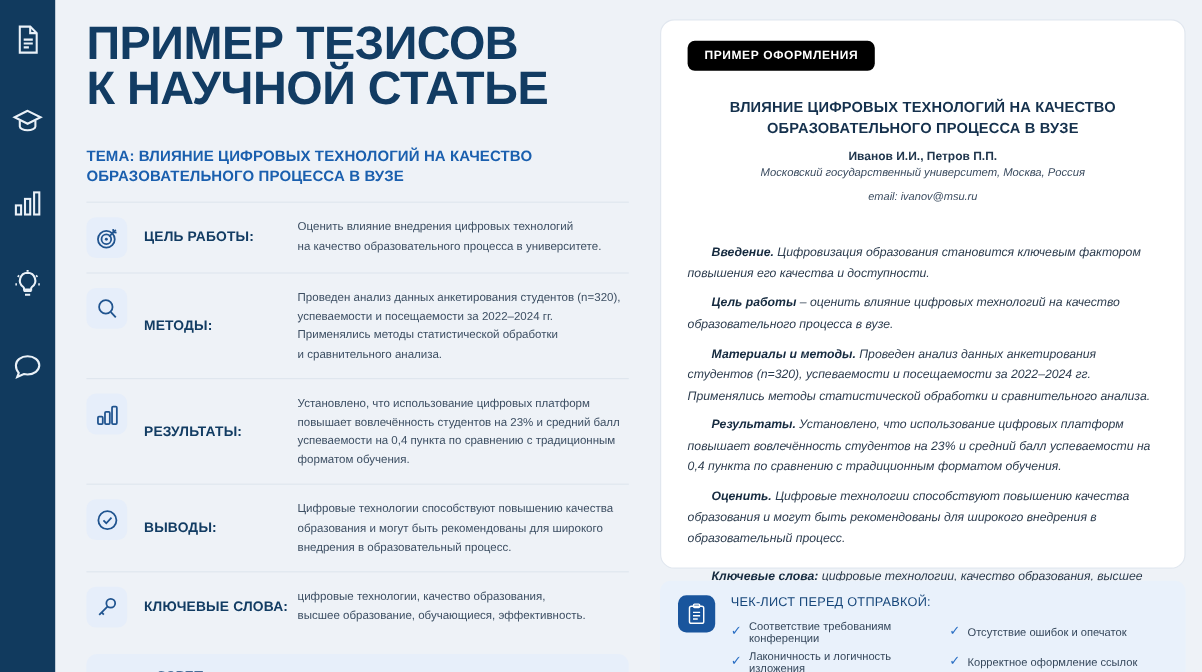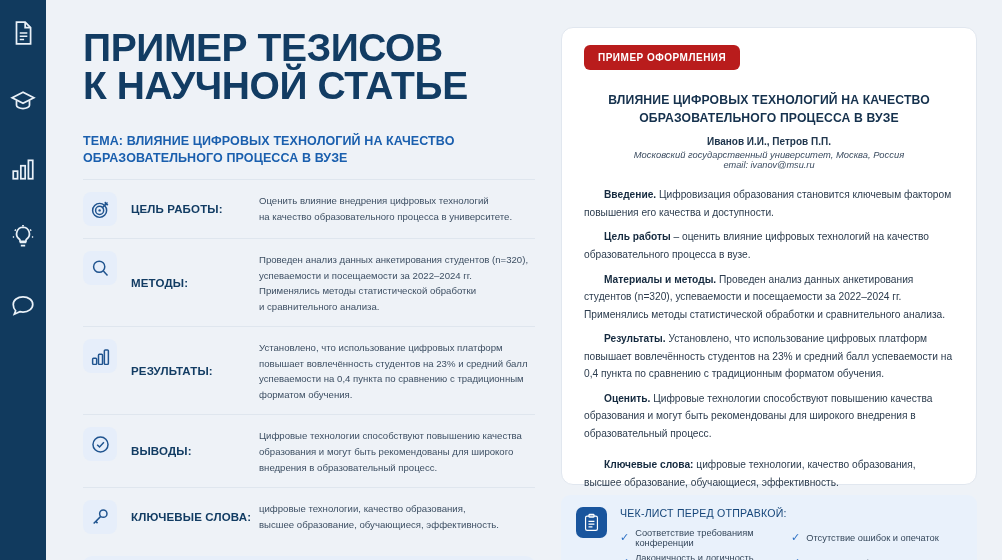--- a/index.html
+++ b/index.html
@@ -16,21 +16,21 @@
   
   .rail{
     width:46px;height:560px;background:#113a5e;
     display:flex;flex-direction:column;align-items:center;
     padding-top:18px;box-sizing:border-box;flex:0 0 46px;
   }
   .rail-icon{width:30px;height:30px;margin-bottom:38px;display:flex;align-items:center;justify-content:center;}
   .rail-icon svg{width:26px;height:26px;stroke:#eaf1f8;fill:none;stroke-width:1.6;}
 
   
-  .cols{flex:1;display:flex;padding:15px;box-sizing:border-box;}
+  .cols{flex:1;display:flex;padding:4px;box-sizing:border-box;}
   .left-col{width:492px;box-sizing:border-box;padding:14px 18px 0 22px;}
   .right-col{flex:1;box-sizing:border-box;padding:12px 10px 0 8px;display:flex;flex-direction:column;}
 
   
   h1.headline{
     margin:0;font-size:39px;line-height:0.98;letter-spacing:-0.4px;
     color:#123c63;font-weight:bold;text-transform:uppercase;
   }
   h1.headline .l2{display:block;}
   .subject{
@@ -71,32 +71,32 @@
   .tip-title{font-size:11px;font-weight:bold;color:#16467a;text-transform:uppercase;letter-spacing:0.2px;font-family:Liberation Serif, serif;}
   .tip-body{font-size:10px;line-height:1.62;color:#32455a;margin-top:3px;}
 
   
   .card{
     background:#ffffff;border:1px solid #e1e7ef;border-radius:12px;
     padding:17px 22px 16px 22px;box-sizing:border-box;
     height:458px;
   }
   .badge{
-    display:inline-block;background:#b91c1c;color:#ffffff;
+    display:inline-block;background:#000000;color:#ffffff;
     font-size:10px;font-weight:bold;letter-spacing:0.5px;
     padding:7px 14px;border-radius:6px;text-transform:uppercase;
   }
   .doc-title{
     margin-top:22px;text-align:center;font-size:12.2px;line-height:1.45;
     font-weight:bold;color:#15314d;text-transform:uppercase;letter-spacing:0.15px;
   }
   .doc-authors{margin-top:9px;text-align:center;font-size:10px;font-weight:bold;color:#20364d;}
   .doc-affil{margin-top:2px;text-align:center;font-size:9.4px;font-style:italic;color:#3b4c60;}
-  .doc-email{margin-top:0;text-align:center;font-size:9.2px;font-style:italic;color:#3b4c60;}
-  .doc-body{margin-top:16px;}
+  .doc-email{margin-top:10px;text-align:center;font-size:9.2px;font-style:italic;color:#3b4c60;}
+  .doc-body{margin-top:33px;font-style:italic;}
   .para{font-size:10.2px;line-height:1.72;color:#2c3c4e;text-indent:20px;margin-bottom:7px;}
   .para b{color:#152a3f;}
   .para.kw{margin-top:14px;}
 
   
   .checkbox-band{
     margin-top:10px;background:#e9f1fb;border-radius:9px;
     display:flex;align-items:flex-start;padding:12px 15px;box-sizing:border-box;
   }
   .chk-icon{

